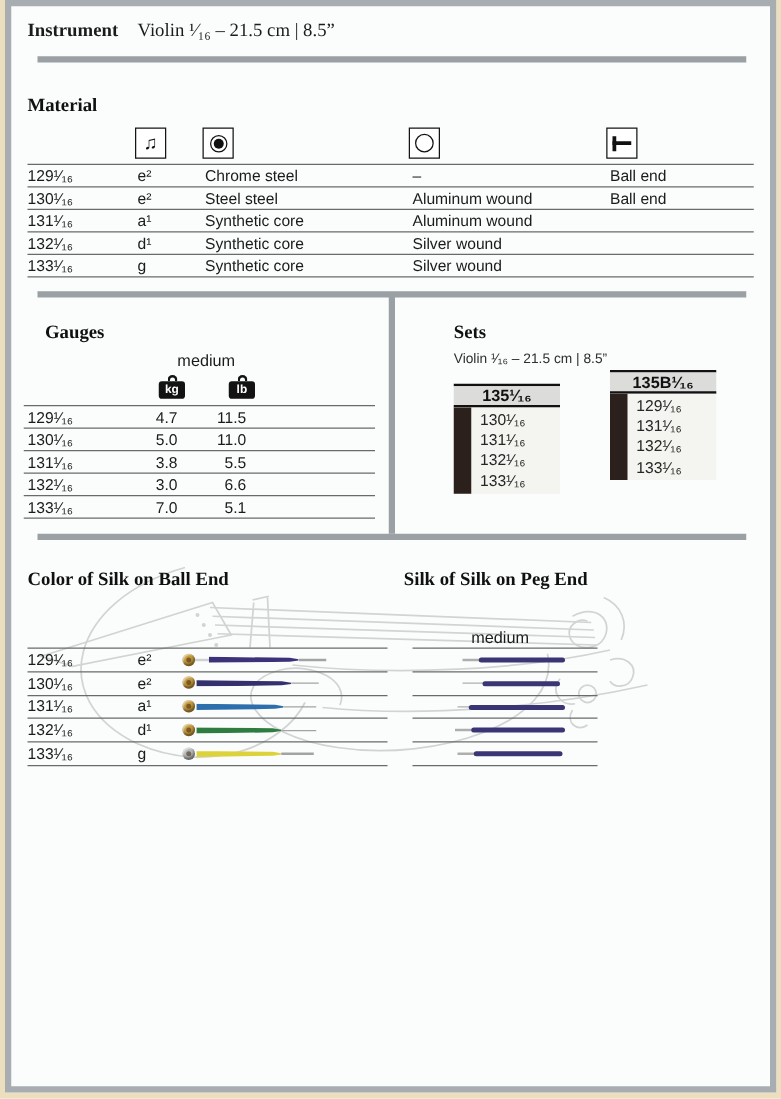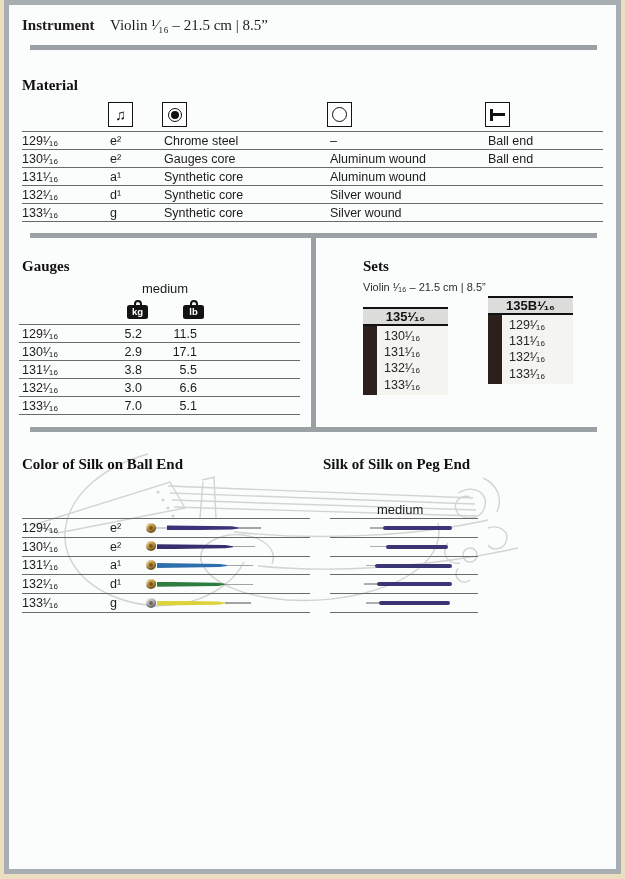--- a/index.html
+++ b/index.html
@@ -119,21 +119,21 @@
   <div class="trow h17">
     <span class="cell" style="left:0">129¹⁄₁₆</span>
     <span class="cell" style="left:88px">e²</span>
     <span class="cell" style="left:142px">Chrome steel</span>
     <span class="cell" style="left:308px">–</span>
     <span class="cell" style="left:466px">Ball end</span>
   </div>
   <div class="trow h17">
     <span class="cell" style="left:0">130¹⁄₁₆</span>
     <span class="cell" style="left:88px">e²</span>
-    <span class="cell" style="left:142px">Gauges core</span>
+    <span class="cell" style="left:142px">Steel steel</span>
     <span class="cell" style="left:308px">Aluminum wound</span>
     <span class="cell" style="left:466px">Ball end</span>
   </div>
   <div class="trow h17">
     <span class="cell" style="left:0">131¹⁄₁₆</span>
     <span class="cell" style="left:88px">a¹</span>
     <span class="cell" style="left:142px">Synthetic core</span>
     <span class="cell" style="left:308px">Aluminum wound</span>
     <span class="cell" style="left:466px"></span>
   </div>
@@ -149,35 +149,35 @@
     <span class="cell" style="left:88px">g</span>
     <span class="cell" style="left:142px">Synthetic core</span>
     <span class="cell" style="left:308px">Silver wound</span>
     <span class="cell" style="left:466px"></span>
   </div>
 </div>
 
 <div class="rule" style="top:233px"></div>
 <div class="vdivider"></div>
 
-<div class="sec-title" style="left:22px;top:258px">Gauges</div>
+<div class="sec-title" style="left:36px;top:258px">Gauges</div>
 <span class="medium-label" style="left:133px;top:281px;width:64px;text-align:center">medium</span>
 <span class="weight" style="left:127px;top:305px">kg</span>
 <span class="weight" style="left:183px;top:305px">lb</span>
 
 <div class="ttable" style="left:19px;top:324px;width:281px">
   <div class="trow h17">
     <span class="cell" style="left:3px">129¹⁄₁₆</span>
-    <span class="cell right" style="left:78px;width:45px">5.2</span>
+    <span class="cell right" style="left:78px;width:45px">4.7</span>
     <span class="cell right" style="left:130px;width:48px">11.5</span>
   </div>
   <div class="trow h17">
     <span class="cell" style="left:3px">130¹⁄₁₆</span>
-    <span class="cell right" style="left:78px;width:45px">2.9</span>
-    <span class="cell right" style="left:130px;width:48px">17.1</span>
+    <span class="cell right" style="left:78px;width:45px">5.0</span>
+    <span class="cell right" style="left:130px;width:48px">11.0</span>
   </div>
   <div class="trow h17">
     <span class="cell" style="left:3px">131¹⁄₁₆</span>
     <span class="cell right" style="left:78px;width:45px">3.8</span>
     <span class="cell right" style="left:130px;width:48px">5.5</span>
   </div>
   <div class="trow h17">
     <span class="cell" style="left:3px">132¹⁄₁₆</span>
     <span class="cell right" style="left:78px;width:45px">3.0</span>
     <span class="cell right" style="left:130px;width:48px">6.6</span>

